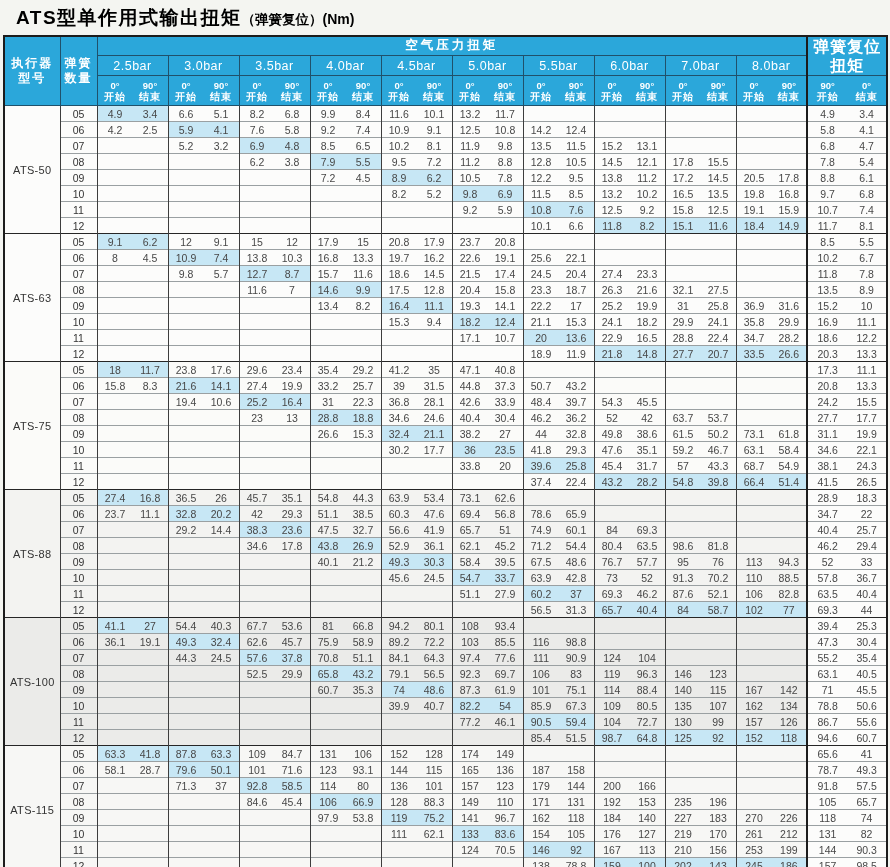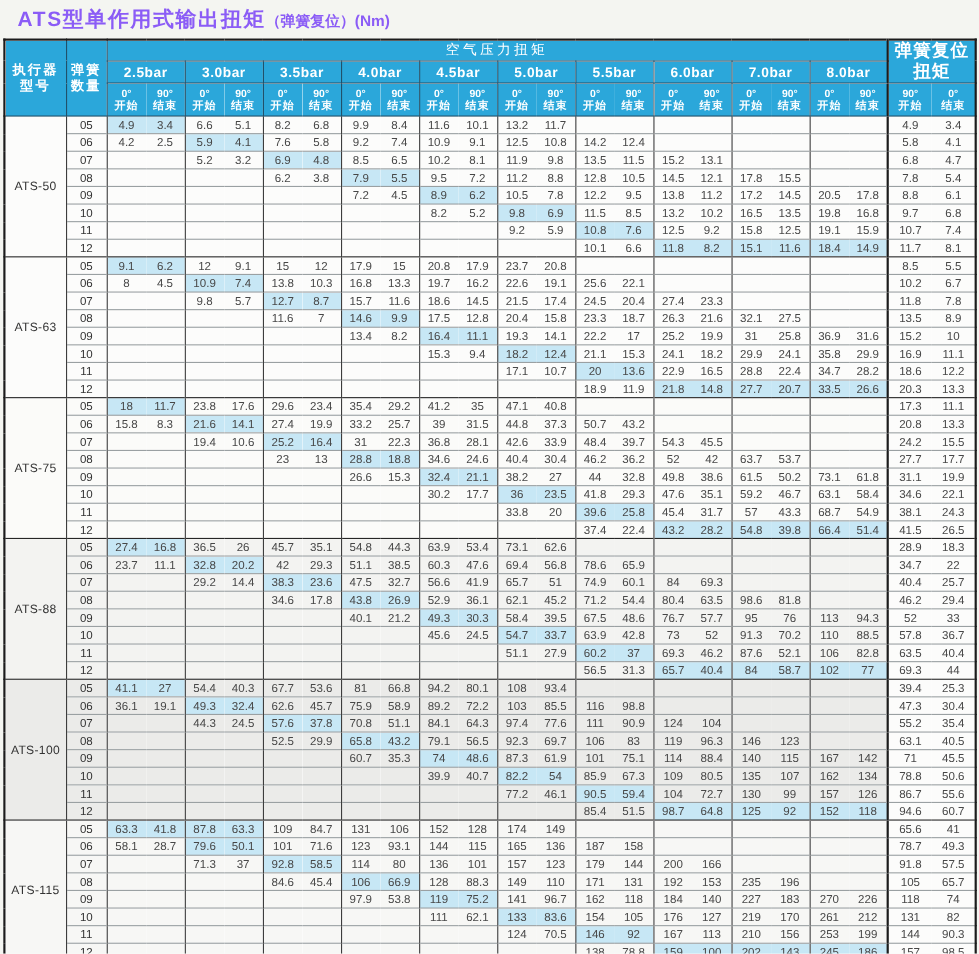--- a/index.html
+++ b/index.html
@@ -3,37 +3,37 @@
 <meta charset="utf-8">
 <style>
   :root{
     --header-bg:#2ba7da; --header-text:#ffffff; --highlight:#c7e7f5;
     --border-dark:#1c1c1c; --border-mid:#3d3d3d; --row-line:#9aa0a2;
     --value-text:#474747; --label-text:#333333; --page-bg:#f4f5f1; --return-bg:#fcfcfb;
   }
   *{box-sizing:border-box; margin:0; padding:0;}
   html,body{width:890px; background:var(--page-bg); font-family:"Liberation Sans", sans-serif;}
   .page{width:890px; height:867px; overflow:hidden; background:var(--page-bg);}
-  .title{padding:5px 0 4px 16px; color:#8b5cf6; white-space:nowrap;}
+  .title{padding:5px 0 4px 16px; color:#000000; white-space:nowrap;}
   .title .t-main{font-size:19px; font-weight:bold; letter-spacing:1.5px;}
   .title .t-paren{font-size:13.5px; font-weight:bold;}
   .title .t-unit{font-size:14px; font-weight:bold;}
   table{border-collapse:collapse; table-layout:fixed; width:884px; margin-left:3px;
         border:2px solid var(--border-dark); background:#fff;}
   col.c-model{width:56px;} col.c-spring{width:37px;} col.c-val{width:35.5px;} col.c-ret{width:40px;}
   th,td{overflow:hidden; white-space:nowrap; text-align:center; vertical-align:middle;}
   
   thead th{background:var(--header-bg); color:var(--header-text); border:1px solid #20516b;}
   tr.hr1 th{height:17px;}
   tr.hr2 th{height:20px;}
   tr.hr3 th{height:30px;}
   th.model-h span,th.spring-h span{display:block; font-size:12px; font-weight:600; letter-spacing:2px; line-height:1.25;}
-  th.air-h{font-size:12.5px; font-weight:normal; letter-spacing:3px;margin-top:12px;}
+  th.air-h{font-size:12.5px; font-weight:bold; letter-spacing:3px;margin-top:12px;}
   th.ret-h span{display:block; font-size:16px; font-weight:600; letter-spacing:1px; line-height:1.2;}
-  th.pbar{font-size:12.5px; font-weight:bold; letter-spacing:0.5px;}
+  th.pbar{font-size:12.5px; font-weight:normal; letter-spacing:0.5px;}
   th.dh{line-height:1.1; padding-top:1px;}
   th.dh .deg{display:block; font-size:9.5px; font-weight:bold;}
   th.dh .se{display:block; font-size:10px; font-weight:bold; letter-spacing:1px;}
   th.dh.ga{border-right:none;} th.dh.gb{border-left:none;}
   th.ret-h,th.dh.ra{border-left:2px solid var(--border-dark);}
   th.dh.ra{border-right:none;} th.dh.rb{border-left:none;}
   
   tbody tr{height:16px;}
   tbody td{font-size:10.5px; color:var(--value-text); background:var(--rowbg,#fff);
            border-top:1px solid var(--row-line);}

